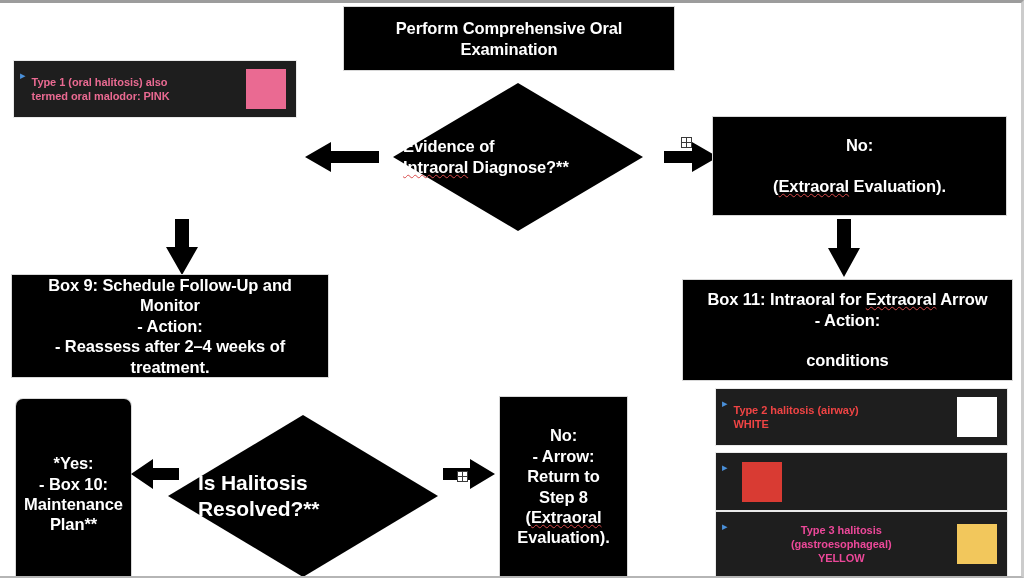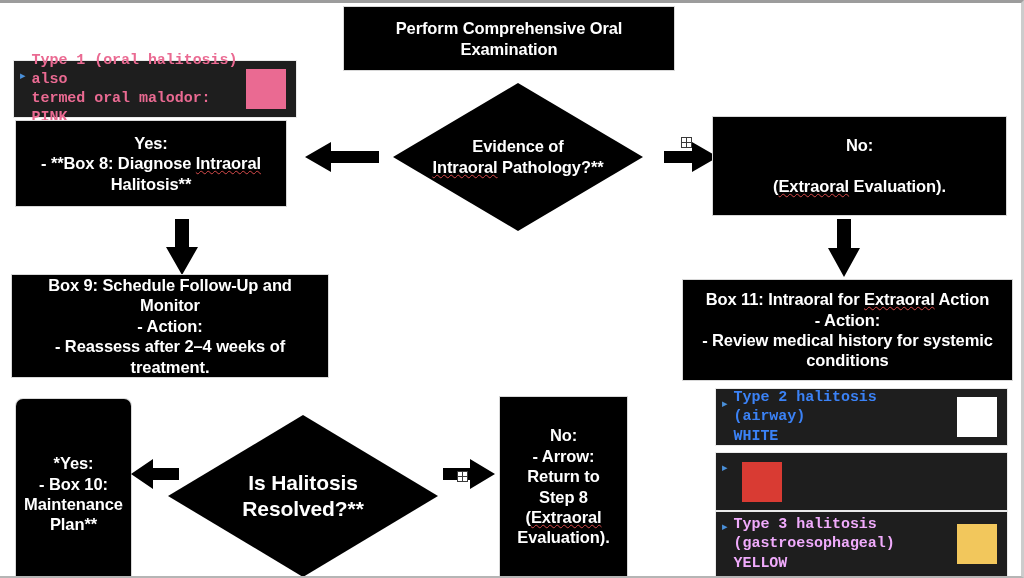--- a/index.html
+++ b/index.html
@@ -53,21 +53,21 @@
   .diamond .dshape {
     position: absolute;
     inset: 0;
     background: #000000;
     clip-path: polygon(50% 0%, 100% 50%, 50% 100%, 0% 50%);
   }
   .diamond .dlabel {
     position: relative;
     color: #ffffff;
     font-weight: bold;
-    text-align: center;
+    text-align: left;
     line-height: 1.25;
     white-space: pre-line;
     z-index: 2;
     letter-spacing: -0.1px;
   }
 
   
   .arrow { position: absolute; }
   .arrow svg { display: block; }
 
@@ -94,26 +94,25 @@
     flex: 0 0 auto;
     color: #4a90d9;
     font-size: 11px;
     line-height: 1;
     margin-right: 6px;
     align-self: flex-start;
     margin-top: 3px;
   }
   .legend .ltext {
     flex: 1 1 auto;
-    font-size: 15px;
+    font-size: 11px;
     font-weight: bold;
     line-height: 1.28;
     white-space: pre-line;
     letter-spacing: -0.05px;
-    font-family: Liberation Mono, monospace;
   }
   .legend .swatch {
     flex: 0 0 auto;
     width: 40px;
     height: 40px;
     margin-left: 8px;
     box-sizing: border-box;
   }
 
   
@@ -129,27 +128,24 @@
 Examination</span>
   </div>
 
   <div class="legend" style="left:14px; top:58px; width:282px; height:56px;">
     <span class="bullet">▸</span>
     <span class="ltext" style="color:#ea6a92;">Type 1 (oral halitosis) also
 termed oral malodor: PINK</span>
     <span class="swatch" style="background:#ea6a92;"></span>
   </div>
 
-  <div class="node outlined" style="left:16px; top:118px; width:270px; height:85px; font-size:16.5px;">
-    <span class="txt"><span>Yes:</span><br><span>- **Box 8: Diagnose </span><span class="sp">Intraoral</span><br><span>Halitosis**</span></span>
-  </div>
 
   <div class="diamond" style="left:393px; top:80px; width:250px; height:148px;">
     <span class="dshape"></span>
-    <span class="dlabel" style="font-size:16.5px; width:230px;"><span>Evidence of</span><br><span class="sp">Intraoral</span><span> Pathology?**</span></span>
+    <span class="dlabel" style="font-size:16.5px; width:230px;"><span>Evidence of</span><br><span class="sp">Intraoral</span><span> Diagnose?**</span></span>
   </div>
 
   <div class="arrow" style="left:305px; top:138px; width:74px; height:32px;">
     <svg width="74" height="32" viewBox="0 0 74 32">
       <polygon points="0,16 26,1 26,10 74,10 74,22 26,22 26,31" fill="#000000"></polygon>
     </svg>
   </div>
 
   <div class="arrow" style="left:664px; top:138px; width:54px; height:32px;">
     <svg width="54" height="32" viewBox="0 0 54 32">
@@ -180,38 +176,38 @@
     </svg>
   </div>
 
   <div class="node outlined" style="left:12px; top:272px; width:316px; height:102px; font-size:16.5px;">
     <span class="txt">Box 9: Schedule Follow-Up and Monitor
 - Action:
 - Reassess after 2–4 weeks of treatment.</span>
   </div>
 
   <div class="node outlined" style="left:683px; top:277px; width:329px; height:100px; font-size:16.5px;">
-    <span class="txt"><span>Box 11: Intraoral for </span><span class="sp">Extraoral</span><span> Action</span><br><span>- Action:</span><br><span>- Review medical history for systemic</span><br><span>conditions</span></span>
+    <span class="txt"><span>Box 11: Intraoral for </span><span class="sp">Extraoral</span><span> Arrow</span><br><span>- Action:</span><br><br><span>conditions</span></span>
   </div>
 
   <div class="legend" style="left:716px; top:386px; width:291px; height:56px;">
     <span class="bullet">▸</span>
-    <span class="ltext" style="color:#3b82f6;">Type 2 halitosis (airway)
+    <span class="ltext" style="color:#ef4444;">Type 2 halitosis (airway)
 WHITE</span>
     <span class="swatch" style="background:#ffffff;"></span>
   </div>
 
   <div class="legend" style="left:716px; top:450px; width:291px; height:57px;">
     <span class="bullet">▸</span>
     <span class="swatch" style="background:#d93b33;"></span>
   </div>
 
   <div class="legend" style="left:716px; top:509px; width:291px; height:64px;">
     <span class="bullet">▸</span>
-    <span class="ltext" style="color:#f0abfc;">Type 3 halitosis
+    <span class="ltext" style="color:#ec4899;text-align:center;">Type 3 halitosis
 (gastroesophageal)
 YELLOW</span>
     <span class="swatch" style="background:#f2c75c;"></span>
   </div>
 
   <div class="node outlined" style="left:16px; top:396px; width:115px; height:190px; font-size:16.5px;border-radius:7px;">
     <span class="txt">*Yes:
 - Box 10:
 Maintenance
 Plan**</span>

